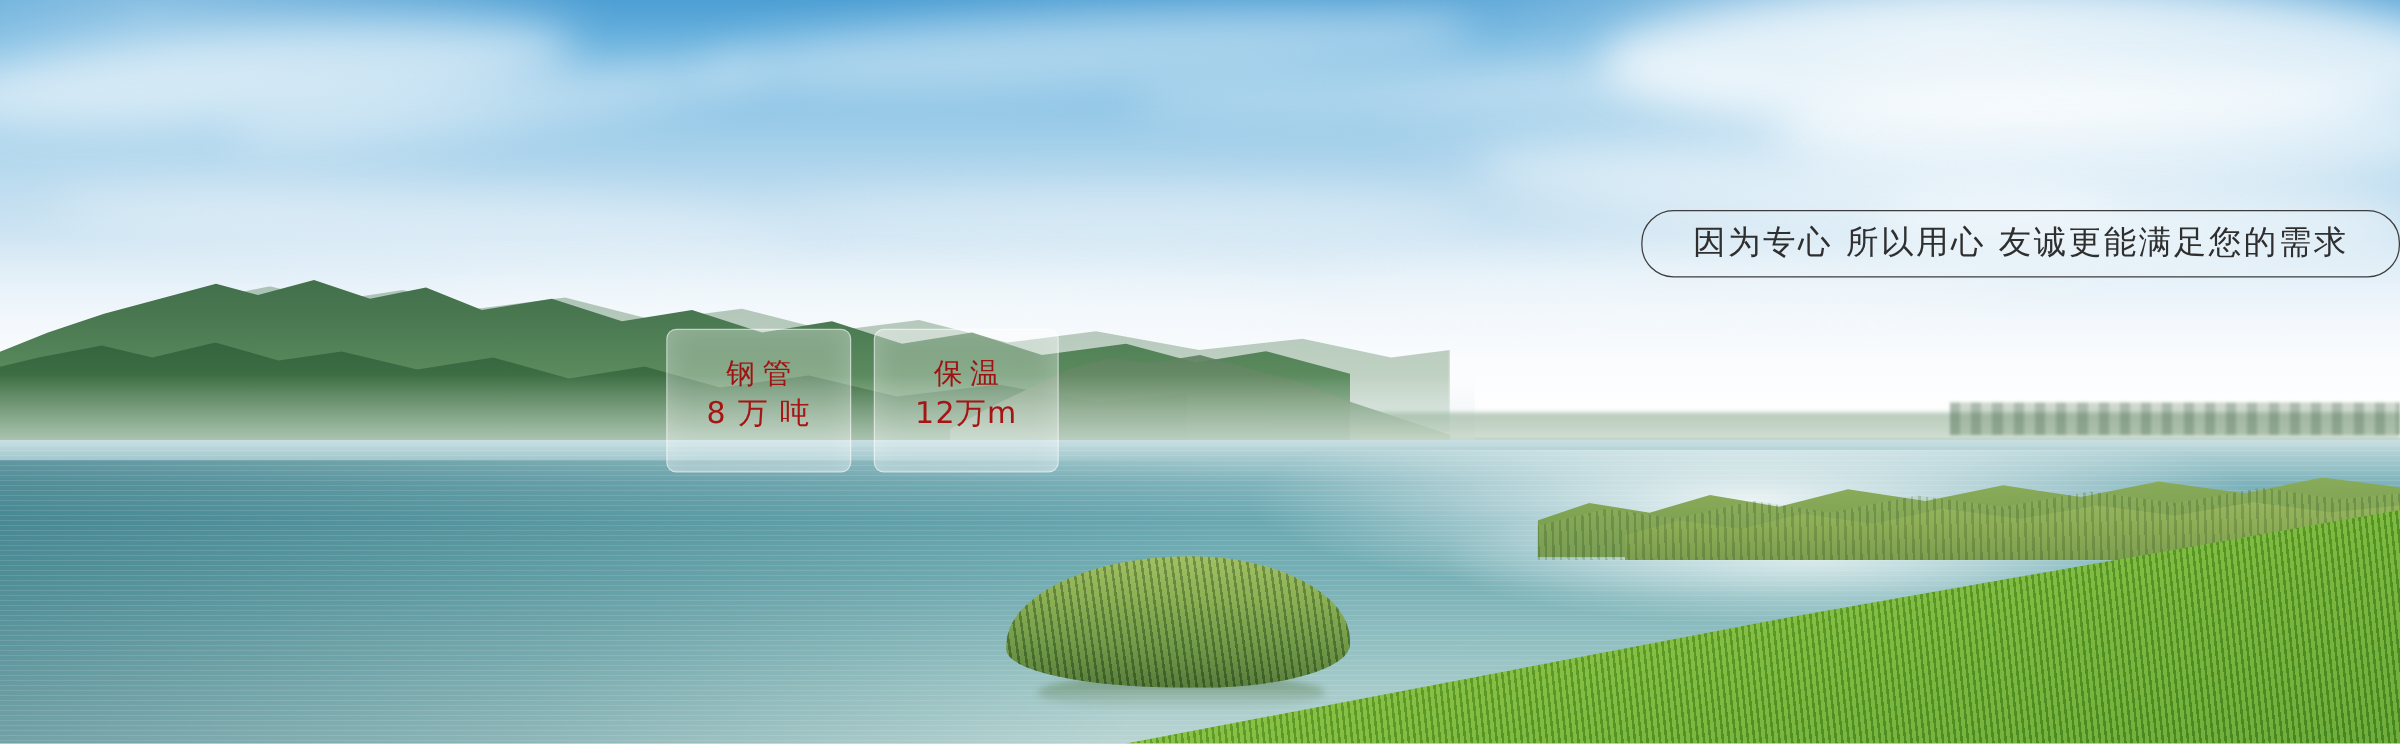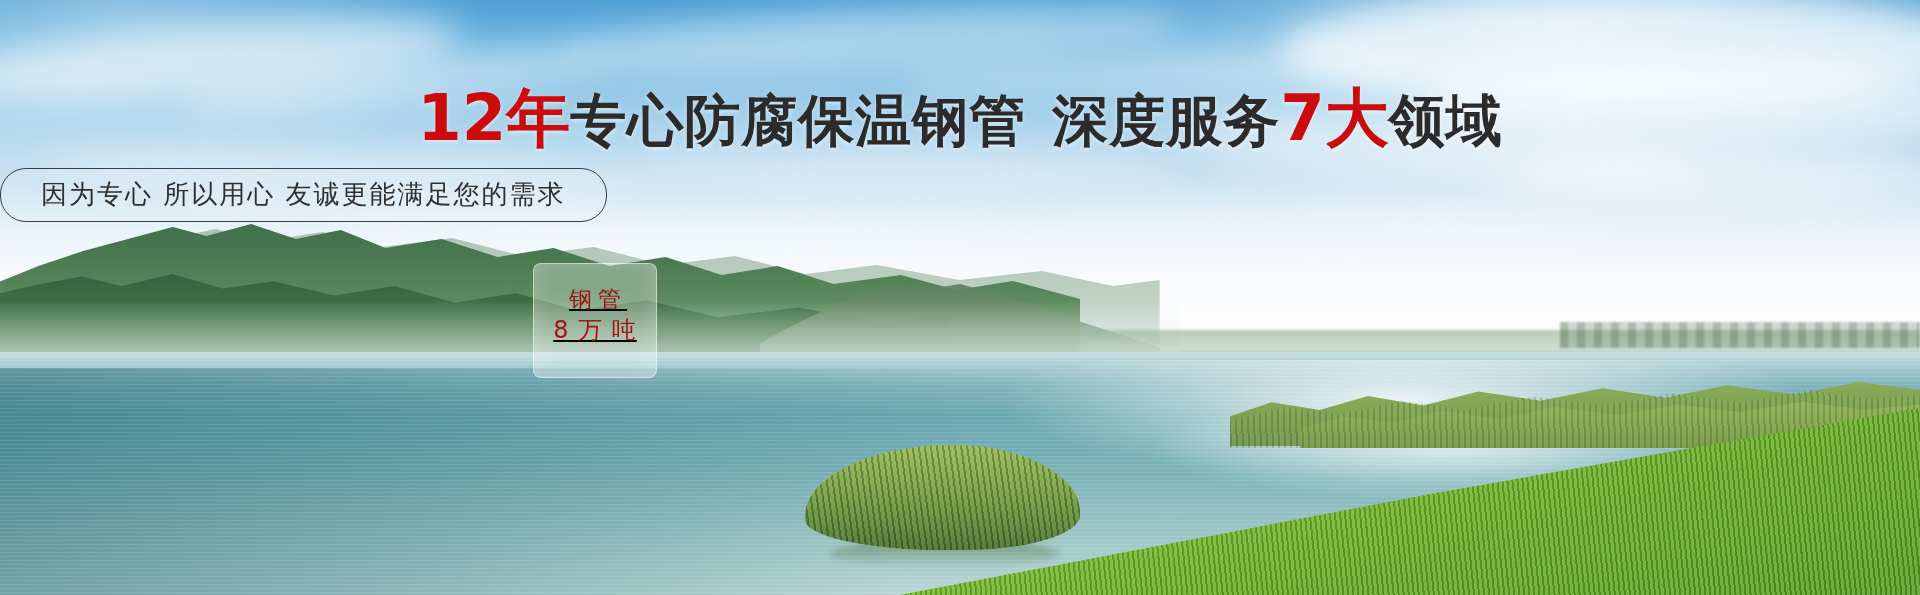--- a/index.html
+++ b/index.html
@@ -210,21 +210,21 @@
     text-shadow:0 2px 4px rgba(255,255,255,.55);
   }
   .headline .num{
     color:#cc0c0c;
     font-size:64px;
     letter-spacing:0;
   }
   .headline .gap{display:inline-block;width:26px;}
 
   .subwrap{
-    position:absolute;left:0;top:168px;width:1920px;text-align:left;
+    position:absolute;left:0;top:168px;width:1920px;text-align:right;
   }
   .subtitle{
     display:inline-block;
     padding:9px 40px 11px;
     border:1px solid #3d3d3d;
     border-radius:26px;
     font-family:"DejaVu Sans","Liberation Sans",sans-serif;
     font-size:26px;
     line-height:32px;
     color:#2f2f2f;
@@ -232,29 +232,28 @@
     white-space:nowrap;
     background:rgba(255,255,255,.08);
   }
 
   
   .cards{
     position:absolute;left:533px;top:263px;
     display:flex;gap:18px;
   }
   .card{
-    width:124px;height:115px;
+    width:148px;height:115px;
     border-radius:8px;
     background:rgba(255,255,255,.28);
     border:1px solid rgba(255,255,255,.55);
     box-shadow:inset 0 0 24px rgba(255,255,255,.22);
     display:flex;flex-direction:column;align-items:center;
     padding-top:22px;
     box-sizing:border-box;
-    text-decoration:underline;
   }
   .card .t{
     font-family:"DejaVu Sans","Liberation Sans",sans-serif;
     font-size:23px;line-height:26px;
     color:#9e1212;letter-spacing:6px;
     text-indent:6px;
     font-weight:normal;
   }
   .card .v{
     margin-top:4px;
@@ -307,32 +306,33 @@
   <div class="island-refl"></div>
   <div class="island"></div>
   <div class="island-tex"></div>
 
   <div class="grass-field"></div>
   <div class="grass-tex"></div>
   <div class="grass-edge"></div>
 
   <div class="content">
 
-    <div class="headline">
-      <span class="num">12</span><span class="num">年</span><span>专心防腐保温钢管</span><span class="gap"></span><span>深度服务</span><span class="num">7</span><span class="num">大</span><span>领域</span>
-    </div>
 
     <div class="subwrap">
       <div class="subtitle">因为专心 所以用心  友诚更能满足您的需求</div>
     </div>
 
     <div class="cards">
 
       <div class="card">
         <div class="t">钢管</div>
         <div class="v"><span>8 万 吨</span></div>
       </div>
 
 
+      <div class="card">
+        <div class="t">保温</div>
+        <div class="v"><span>12万m</span></div>
+      </div>
 
     </div>
   </div>
 </div>
 
 </body></html>

